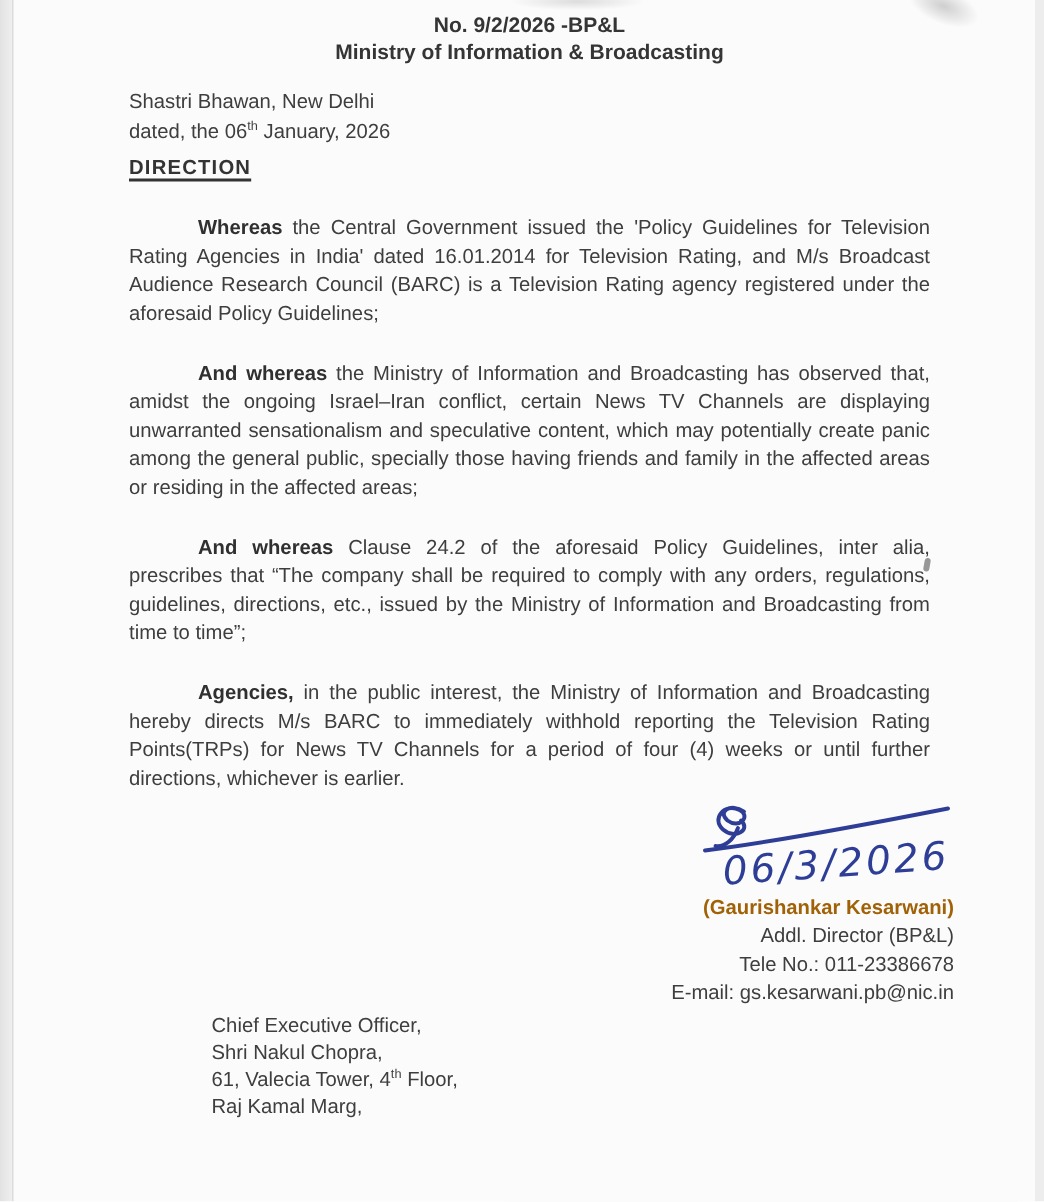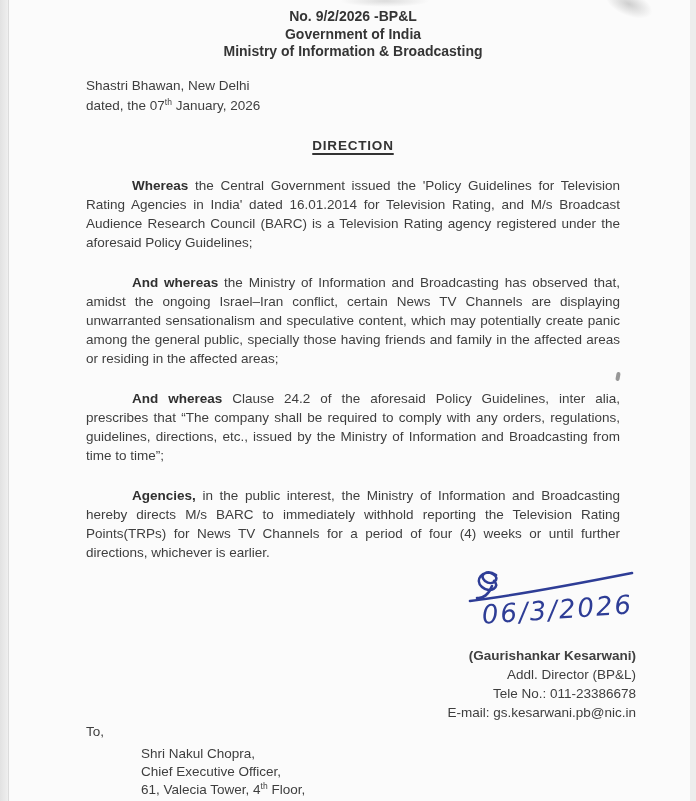--- a/index.html
+++ b/index.html
@@ -28,57 +28,56 @@
   .smudge-c { left:616px; top:372px; width:4px; height:9px; border-radius:2px;
     background:rgba(70,70,70,0.55); transform:rotate(10deg); }
 
   .content {
     position:absolute; left:86px; top:8px; width:534px;
     font-size:13.5px; line-height:19px;
   }
   .doc-header { text-align:center; font-weight:bold; color:#353535;
     font-size:14px; line-height:17.5px; }
   .place-date { text-align:left; margin-top:15px; line-height:20px; }
-  .doc-title { text-align:center; margin-top:20px; }
+  .doc-title { margin-top:4px; }
   .doc-title span {
     font-weight:bold; color:#333; letter-spacing:0.8px;
     text-decoration:underline; text-decoration-thickness:1.5px; text-underline-offset:3px;
   }
   p.body { margin:21px 0 0 0; text-align:justify; text-indent:46px; }
   p.body b { color:#303030; }
   sup { font-size:8.5px; vertical-align:super; line-height:0; }
 
   .sig-block { margin:8px -16px 0 0; text-align:right; line-height:19px; }
   .sig-ink { display:inline-block; }
-  .sig-name { font-weight:bold; color:#404040;margin-top:17px; }
+  .sig-name { font-weight:bold; color:#a16207; }
 
   .to-line { margin-top:0; }
   .addr { margin:4px 0 0 55px; line-height:18px; }
 </style>
 </head>
 <body>
 
 <div class="page">
   <div class="edge-left"></div>
   <div class="edge-right"></div>
   <div class="smudge smudge-a"></div>
   <div class="smudge smudge-b"></div>
   <div class="smudge smudge-c"></div>
 
   <div class="content">
 
     <div class="doc-header">
       <div>No. 9/2/2026 -BP&amp;L</div>
-      <div>Government of India</div>
       <div>Ministry of Information &amp; Broadcasting</div>
     </div>
 
     <div class="place-date">
       <div>Shastri Bhawan, New Delhi</div>
-      <div><span>dated, the 07</span><sup>th</sup><span> January, 2026</span></div>
+      <div><span>dated, the 06</span><sup>th</sup><span> January, 2026</span></div>
     </div>
 
     <div class="doc-title">
       <span>DIRECTION</span>
     </div>
 
     <p class="body"><b>Whereas</b><span> the Central Government issued the 'Policy Guidelines for Television Rating Agencies in India' dated 16.01.2014 for Television Rating, and M/s Broadcast Audience Research Council (BARC) is a Television Rating agency registered under the aforesaid Policy Guidelines;</span></p>
 
     <p class="body"><b>And whereas</b><span> the Ministry of Information and Broadcasting has observed that, amidst the ongoing Israel–Iran conflict, certain News TV Channels are displaying unwarranted sensationalism and speculative content, which may potentially create panic among the general public, specially those having friends and family in the affected areas or residing in the affected areas;</span></p>
 
@@ -94,24 +93,23 @@
           <path d="M14 31 C55 26 120 14 176 3"></path>
         </g>
         <text x="26" y="49" font-size="26" font-style="italic" letter-spacing="2" fill="#2e3d96" transform="rotate(-4 95 44)" font-family="DejaVu Sans, Liberation Sans, sans-serif">06/3/2026</text>
       </svg>
       <div class="sig-name">(Gaurishankar Kesarwani)</div>
       <div>Addl. Director (BP&amp;L)</div>
       <div>Tele No.: 011-23386678</div>
       <div>E-mail: gs.kesarwani.pb@nic.in</div>
     </div>
 
-    <div class="to-line">To,</div>
 
     <div class="addr">
+      <div>Chief Executive Officer,</div>
       <div>Shri Nakul Chopra,</div>
-      <div>Chief Executive Officer,</div>
       <div><span>61, Valecia Tower, 4</span><sup>th</sup><span> Floor,</span></div>
       <div>Raj Kamal Marg,</div>
 
     </div>
 
   </div>
 </div>
 
 </body></html>

